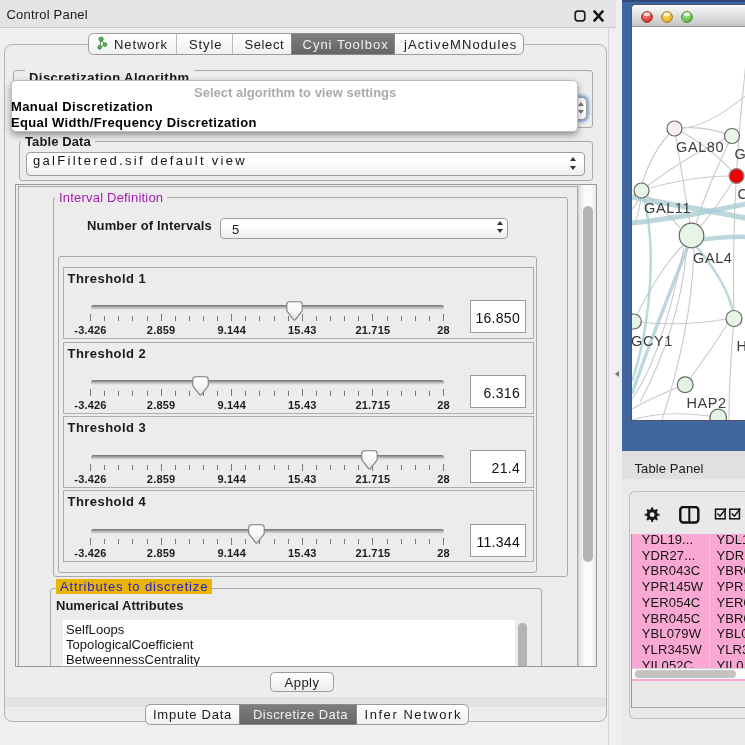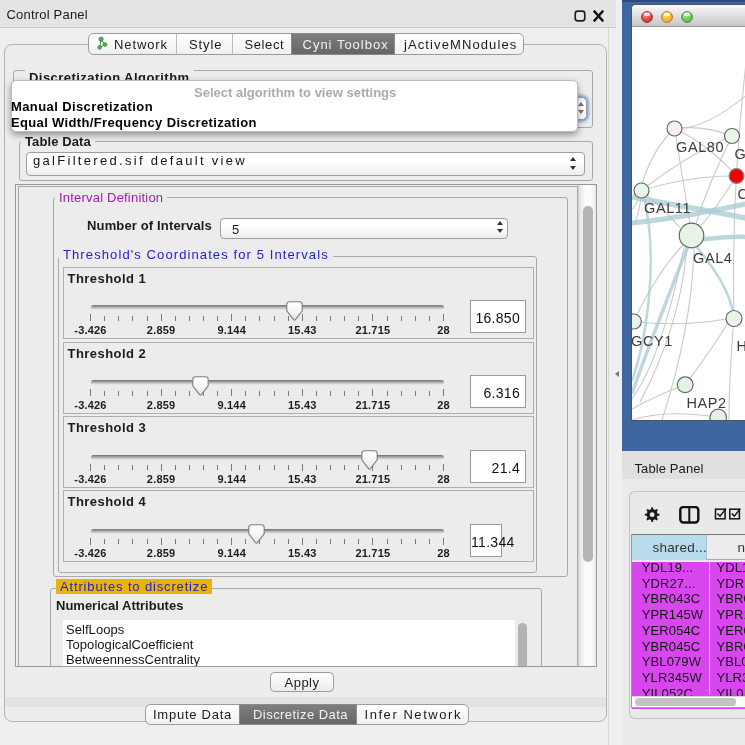--- a/index.html
+++ b/index.html
@@ -42,21 +42,20 @@
 <div class="abs" style="left:15px;top:184px;width:582px;height:483px;border:1px solid #989898;background:#ececec;overflow:hidden;">
 <div class="abs" style="left:2px;top:1px;width:560px;height:482px;border:1px solid #a8a8a8;background:#ececec;"></div>
 <div class="abs grp" style="left:37px;top:12px;width:515px;height:380px;"></div>
 <div class="grplbl" style="left:39px;top:5px;background:#ececec;color:#a21caf;letter-spacing:0.2px;">Interval Definition</div>
 <div class="abs b" style="left:71px;top:32.5px;font-size:13px;letter-spacing:0.15px;color:#1b1b1b;">Number of Intervals</div>
 <div class="abs combo" style="left:204px;top:33px;width:288px;height:21px;"></div>
 <div class="abs t13" style="left:216px;top:36.5px;">5</div>
 <div class="carr" style="left:481px;top:36px;border-left-width:3.4px;border-right-width:3.4px;border-bottom:4.4px solid #333;"></div>
 <div class="carr" style="left:481px;top:44px;border-left-width:3.4px;border-right-width:3.4px;border-top:4.4px solid #333;"></div>
 <div class="abs grp" style="left:42px;top:70.5px;width:479px;height:317px;"></div>
-<div class="grplbl" style="left:43px;top:62px;background:#ececec;color:#2222cc;letter-spacing:1.1px;">Threshold's Coordinates for 5 Intervals</div>
 <div class="abs" style="left:47.0px;top:81.5px;width:471px;height:72px;border:1px solid #aeaeae;background:#ececec;"></div>
     <div class="abs t13 b" style="left:51.5px;top:85.5px;">Threshold 1</div>
     <div class="abs" style="left:74.5px;top:119.8px;width:353px;height:5px;border-radius:2.5px;background:linear-gradient(#6e6e6e,#bcbcbc 55%,#efefef);"></div>
     <div class="tick" style="left:74.0px;top:129.0px;height:7px;"></div>
     <div class="tick" style="left:88.1px;top:130.5px;height:5px;"></div>
     <div class="tick" style="left:102.2px;top:130.5px;height:5px;"></div>
     <div class="tick" style="left:116.4px;top:130.5px;height:5px;"></div>
     <div class="tick" style="left:130.5px;top:130.5px;height:5px;"></div>
     <div class="tick" style="left:144.6px;top:129.0px;height:7px;"></div>
     <div class="tick" style="left:158.7px;top:130.5px;height:5px;"></div>
@@ -226,21 +225,21 @@
     <svg class="abs" style="left:232.4px;top:339.2px;" width="18" height="21" viewBox="0 0 18 21">
 <defs>
         <linearGradient id="thg4" x1="0" y1="0" x2="0" y2="1">
 <stop offset="0" stop-color="#ffffff"></stop>
           <stop offset="0.55" stop-color="#f6f6f6"></stop>
           <stop offset="1" stop-color="#e3e3e3"></stop>
         </linearGradient>
       </defs>
 <path d="M3.6 0.8 L13.4 0.8 Q16.2 0.8 16.2 3.6 L16.2 9.8 L9.4 18.6 Q8.5 19.6 7.6 18.6 L0.8 9.8 L0.8 3.6 Q0.8 0.8 3.6 0.8 Z" fill="url(#thg4)" stroke="#7d7d7d" stroke-width="1.1"></path>
 </svg>
-    <div class="abs fld" style="left:454.0px;top:338.7px;width:32px;height:33px;line-height:34px;padding-right:5px;">11.344</div>
+    <div class="abs fld" style="left:454.0px;top:338.7px;width:56px;height:33px;line-height:34px;padding-right:5px;">11.344</div>
 <div class="abs grp" style="left:34px;top:402.5px;width:492px;height:90px;"></div>
 <div class="grplbl" style="left:40px;top:394px;background:#eab308;color:#2222cc;letter-spacing:0.85px;">Attributes to discretize</div>
 <div class="abs b" style="left:40px;top:413px;font-size:13px;letter-spacing:0;color:#1b1b1b;">Numerical Attributes</div>
 <div class="abs" style="left:47px;top:435px;width:452px;height:46px;background:#fff;"></div>
 <div class="abs" style="left:50px;top:437px;font-size:13px;letter-spacing:0.05px;color:#151515;">SelfLoops</div>
 <div class="abs" style="left:50px;top:452px;font-size:13px;letter-spacing:0.05px;color:#151515;">TopologicalCoefficient</div>
 <div class="abs" style="left:50px;top:467px;font-size:13px;letter-spacing:0.05px;color:#151515;">BetweennessCentrality</div>
 <div class="abs" style="left:502px;top:437.5px;width:9px;height:60px;border-radius:4.5px;background:#b3b3b3;"></div>
 <div class="abs" style="left:562px;top:0;width:18px;height:483px;background:linear-gradient(90deg,#e2e2e2,#fbfbfb 35%,#fbfbfb 70%,#e8e8e8);border-left:1px solid #cfcfcf;"></div>
 <div class="abs" style="left:567px;top:21px;width:10px;height:356px;border-radius:5px;background:#b5b5b5;"></div>
@@ -375,21 +374,21 @@
 <rect x="72.5" y="3.2" width="9.6" height="9.6"></rect>
 <path d="M74.5 7.6 L77 10.2 L83 2.6"></path>
 <rect x="86.8" y="3.2" width="9.6" height="9.6"></rect>
 <path d="M88.8 7.6 L91.3 10.2 L97.3 2.6"></path>
 </g>
 </svg>
 <div class="abs" style="left:631.5px;top:533.5px;width:113.5px;height:26px;background:#ececec;border-top:1.5px solid #787878;border-bottom:1px solid #aaa;"></div>
 <div class="abs" style="left:631.5px;top:535px;width:75.5px;height:24.5px;background:#b9dcec;border-right:1px solid #9fc4d4;"></div>
 <div class="abs" style="left:652.5px;top:540px;font-size:13.5px;letter-spacing:0.2px;color:#333;">shared...</div>
 <div class="abs" style="left:737.5px;top:540px;font-size:13.5px;letter-spacing:0.5px;color:#333;">na</div>
-<div class="abs" style="left:631.5px;top:562px;width:113.5px;height:146.5px;background:#d946ef;overflow:hidden;">
+<div class="abs" style="left:631.5px;top:534px;width:113.5px;height:146.5px;background:#f9a8d4;overflow:hidden;">
 <div class="row" style="left:10.3px;top:-2.0px;">YDL19...</div>
 <div class="row" style="left:85px;top:-2.0px;">YDL1</div>
 <div class="row" style="left:10.3px;top:13.7px;">YDR27...</div>
 <div class="row" style="left:85px;top:13.7px;">YDR2</div>
 <div class="row" style="left:10.3px;top:29.4px;">YBR043C</div>
 <div class="row" style="left:85px;top:29.4px;">YBR0</div>
 <div class="row" style="left:10.3px;top:45.099999999999994px;">YPR145W</div>
 <div class="row" style="left:85px;top:45.099999999999994px;">YPR1</div>
 <div class="row" style="left:10.3px;top:60.8px;">YER054C</div>
 <div class="row" style="left:85px;top:60.8px;">YER0</div>

